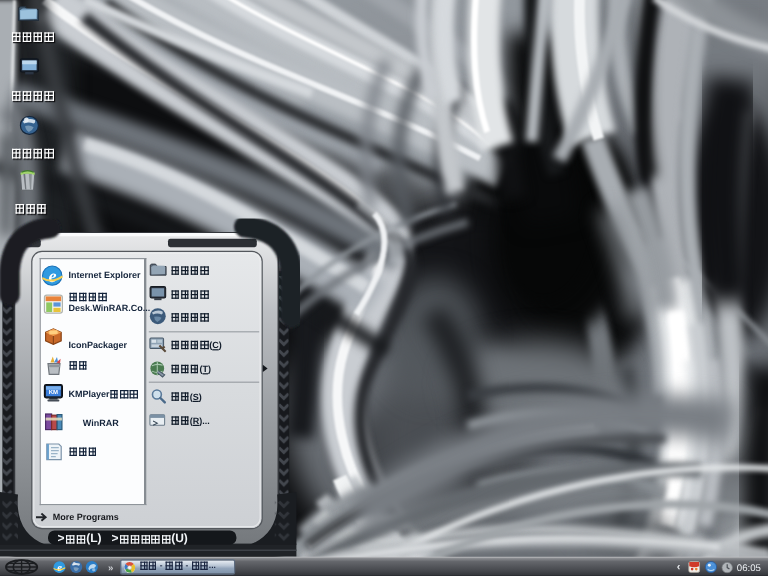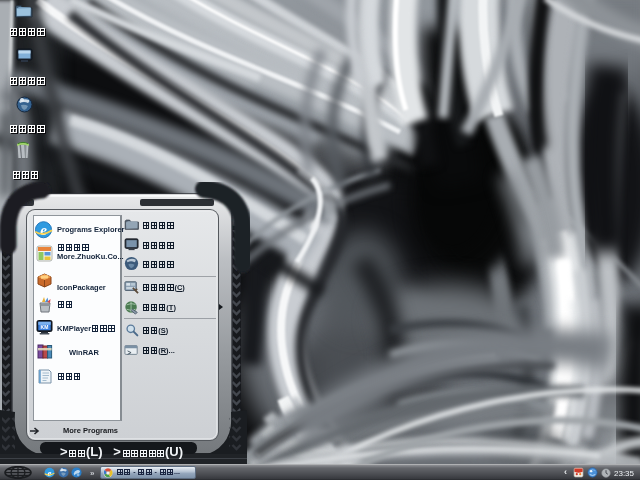--- a/index.html
+++ b/index.html
@@ -301,23 +301,23 @@
 <rect x="7" y="3" width="4.6" height="12" fill="#b84a4a" stroke="#7a2a2a"></rect>
 <rect x="11.6" y="2.5" width="4" height="12.5" fill="#4a8ab8" stroke="#2a5a7a"></rect>
 <rect x="2" y="5" width="13.6" height="2.4" fill="#e8e0c0" opacity=".85"></rect>
 </svg>
 <svg class="ic" style="left:37px;top:368px" width="16" height="17" viewBox="0 0 16 17">
 <path d="M2,2 L12,2 L14,4 L14,15 L2,15 Z" fill="#eef4f8" stroke="#7a92a8"></path>
 <path d="M2,2 L3.8,2 L3.8,15 L2,15 Z" fill="#6aa0cc"></path>
 <path d="M5.5,5 H12 M5.5,7.5 H12 M5.5,10 H11 M5.5,12.5 H9.5" stroke="#9ab4c8" stroke-width=".9"></path>
 </svg>
 
-<div class="mi" style="left:57px;top:225px">Programs Explorer</div>
+<div class="mi" style="left:57px;top:225px">Internet Explorer</div>
 <div class="mi" style="left:57px;top:243px"><i class="z s"></i><i class="z s"></i><i class="z s"></i><i class="z s"></i></div>
-<div class="mi" style="left:57px;top:252px">More.ZhuoKu.Co...</div>
+<div class="mi" style="left:57px;top:252px">Desk.WinRAR.Co...</div>
 <div class="mi" style="left:57px;top:283px">IconPackager</div>
 <div class="mi" style="left:57px;top:300px"><i class="z s"></i><i class="z s"></i></div>
 <div class="mi" style="left:57px;top:324px">KMPlayer<i class="z s"></i><i class="z s"></i><i class="z s"></i></div>
 <div class="mi" style="left:69px;top:348px">WinRAR</div>
 <div class="mi" style="left:57px;top:372px"><i class="z s"></i><i class="z s"></i><i class="z s"></i></div>
 
 <svg class="ic" style="left:124px;top:218px" width="16" height="13" viewBox="0 0 20 16">
 <path d="M1.5,3.5 L1.5,14 L18,14 L18,5 L9,5 L7,2.5 L3,2.5 Z" fill="#5d6a78" stroke="#323a44"></path>
 <path d="M2.5,5.5 L5,4 L16.5,4.2 L17,5.8 L16.8,12.8 L2.8,13.2 Z" fill="#93a5b5"></path>
 </svg>
@@ -360,23 +360,23 @@
 <div class="mr" style="left:142px;top:283px"><i class="z"></i><i class="z"></i><i class="z"></i><i class="z"></i>(<u>C</u>)</div>
 <div class="mr" style="left:142px;top:303px"><i class="z"></i><i class="z"></i><i class="z"></i>(<u>T</u>)</div>
 <div class="abs" style="left:219px;top:304px;width:0;height:0;border-left:4px solid #14181d;border-top:3.5px solid transparent;border-bottom:3.5px solid transparent;"></div>
 <div class="sep" style="top:318px"></div>
 <div class="mr" style="left:142px;top:326px"><i class="z"></i><i class="z"></i>(<u>S</u>)</div>
 <div class="mr" style="left:142px;top:346px"><i class="z"></i><i class="z"></i>(<u>R</u>)...</div>
 
 <svg class="ic" style="left:30px;top:427px" width="10" height="8" viewBox="0 0 10 8">
     <path d="M0,4 H7 M4.5,1 L8,4 L4.5,7" stroke="#23262b" stroke-width="1.6" fill="none"></path>
   </svg>
-<div class="abs" style="left:44px;top:426px;font-size:7.5px;font-weight:bold;color:#17191d;margin-left:19px;">More Programs</div>
-
-<div class="abs" style="left:60px;top:444px;font-size:13px;font-weight:bold;color:#f2f5f8;white-space:nowrap;">&gt; <i class="z"></i><i class="z"></i>(L)&nbsp;&nbsp;&nbsp;&gt; <i class="z"></i><i class="z"></i><i class="z"></i><i class="z"></i><i class="z"></i>(U)</div>
+<div class="abs" style="left:44px;top:426px;font-size:7.5px;font-weight:bold;color:#17191d;">More Programs</div>
+
+<div class="abs" style="left:48px;top:444px;font-size:10px;font-weight:bold;color:#f2f5f8;white-space:nowrap;">&gt; <i class="z"></i><i class="z"></i>(L)&nbsp;&nbsp;&nbsp;&gt; <i class="z"></i><i class="z"></i><i class="z"></i><i class="z"></i><i class="z"></i>(U)</div>
 
 <div class="abs" style="left:0;top:464px;width:640px;height:16px;background:linear-gradient(180deg,#c6c7c9 0%,#8a8c90 8%,#64666b 25%,#54565b 50%,#44464b 75%,#36383d 94%,#232529 100%);"></div>
 <svg class="abs" style="left:3px;top:466px" width="30" height="13" viewBox="0 0 30 13">
 <ellipse cx="15" cy="6.5" rx="13" ry="5.8" fill="none" stroke="#1b1d20" stroke-width="1.6"></ellipse>
 <ellipse cx="15" cy="6.5" rx="7" ry="5.8" fill="none" stroke="#1b1d20" stroke-width="1.3"></ellipse>
 <path d="M2,6.5 H28 M4,3.5 H26 M4,9.5 H26 M15,0.7 V12.3" stroke="#1b1d20" stroke-width="1.2"></path>
 </svg>
 <svg class="ic" style="left:44px;top:467px" width="11" height="11" viewBox="0 0 17 17">
 <circle cx="8.5" cy="8.7" r="7.6" fill="#2f9ae0"></circle>
 <text x="8.7" y="13.6" font-size="14" fill="#ffffff" text-anchor="middle" font-family="Liberation Serif" font-style="italic" font-weight="bold">e</text>
@@ -414,13 +414,13 @@
 <svg class="ic" style="left:587px;top:467px" width="11" height="11" viewBox="0 0 16 16">
 <circle cx="8" cy="8" r="6.8" fill="#4a90d8" stroke="#2a5a96"></circle>
 <path d="M3,6 Q8,2.5 13,6 Q11,4 8,4 Q5,4 3,6 Z" fill="#d8eaf8"></path>
 <circle cx="6" cy="6" r="1.8" fill="#e8f3fb"></circle>
 <path d="M4,11 Q8,13.5 12,11" stroke="#bcd8f0" stroke-width="1.4" fill="none"></path>
 </svg>
 <svg class="ic" style="left:601px;top:468px" width="10" height="10" viewBox="0 0 16 16">
 <circle cx="8" cy="8" r="7" fill="#b0b4b8" stroke="#787c80"></circle>
 <path d="M8,3.5 V8 L11,10" stroke="#4a4e54" stroke-width="1.6" fill="none"></path>
 </svg>
-<div class="abs" style="left:614px;top:468.5px;font-size:8px;color:#eef1f4;">23:35</div>
+<div class="abs" style="left:614px;top:468.5px;font-size:8px;color:#eef1f4;">06:05</div>
 
 </body></html>

